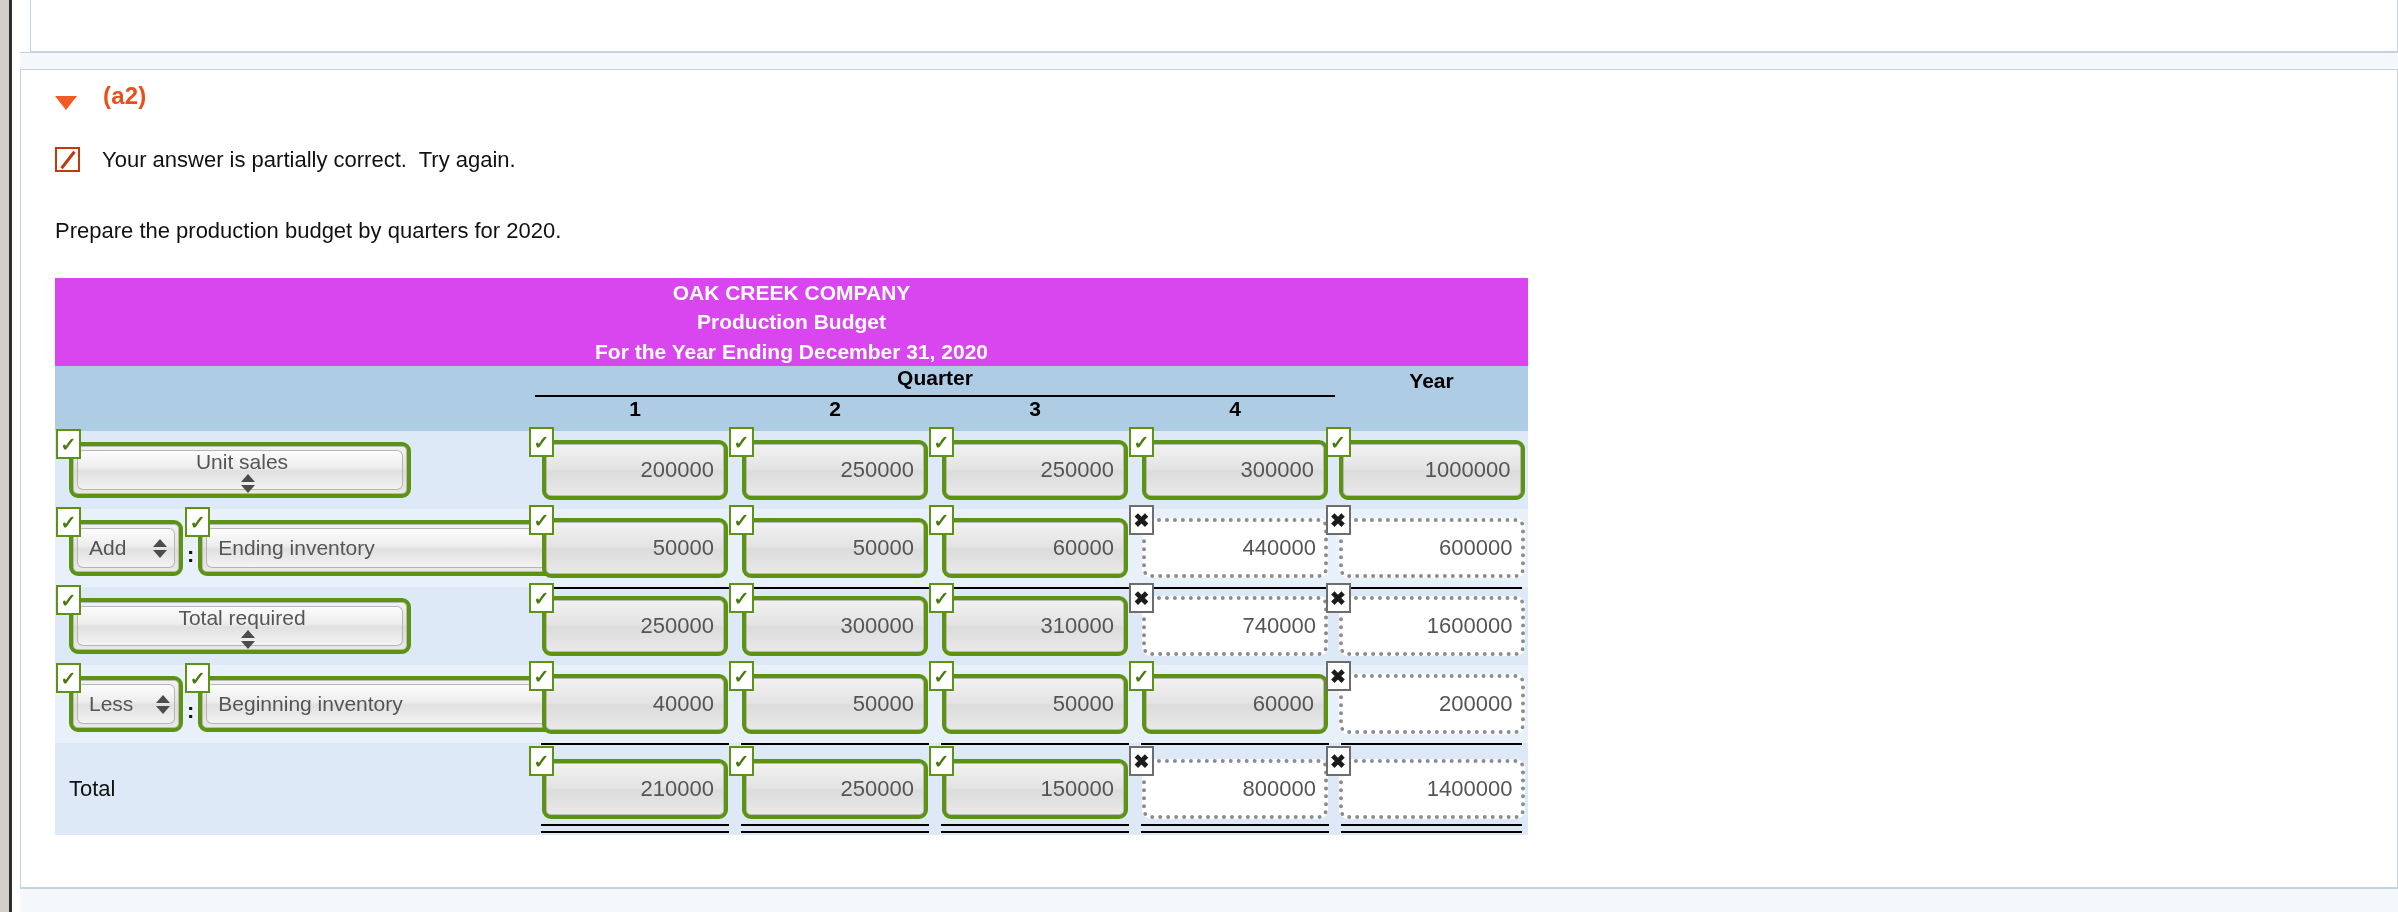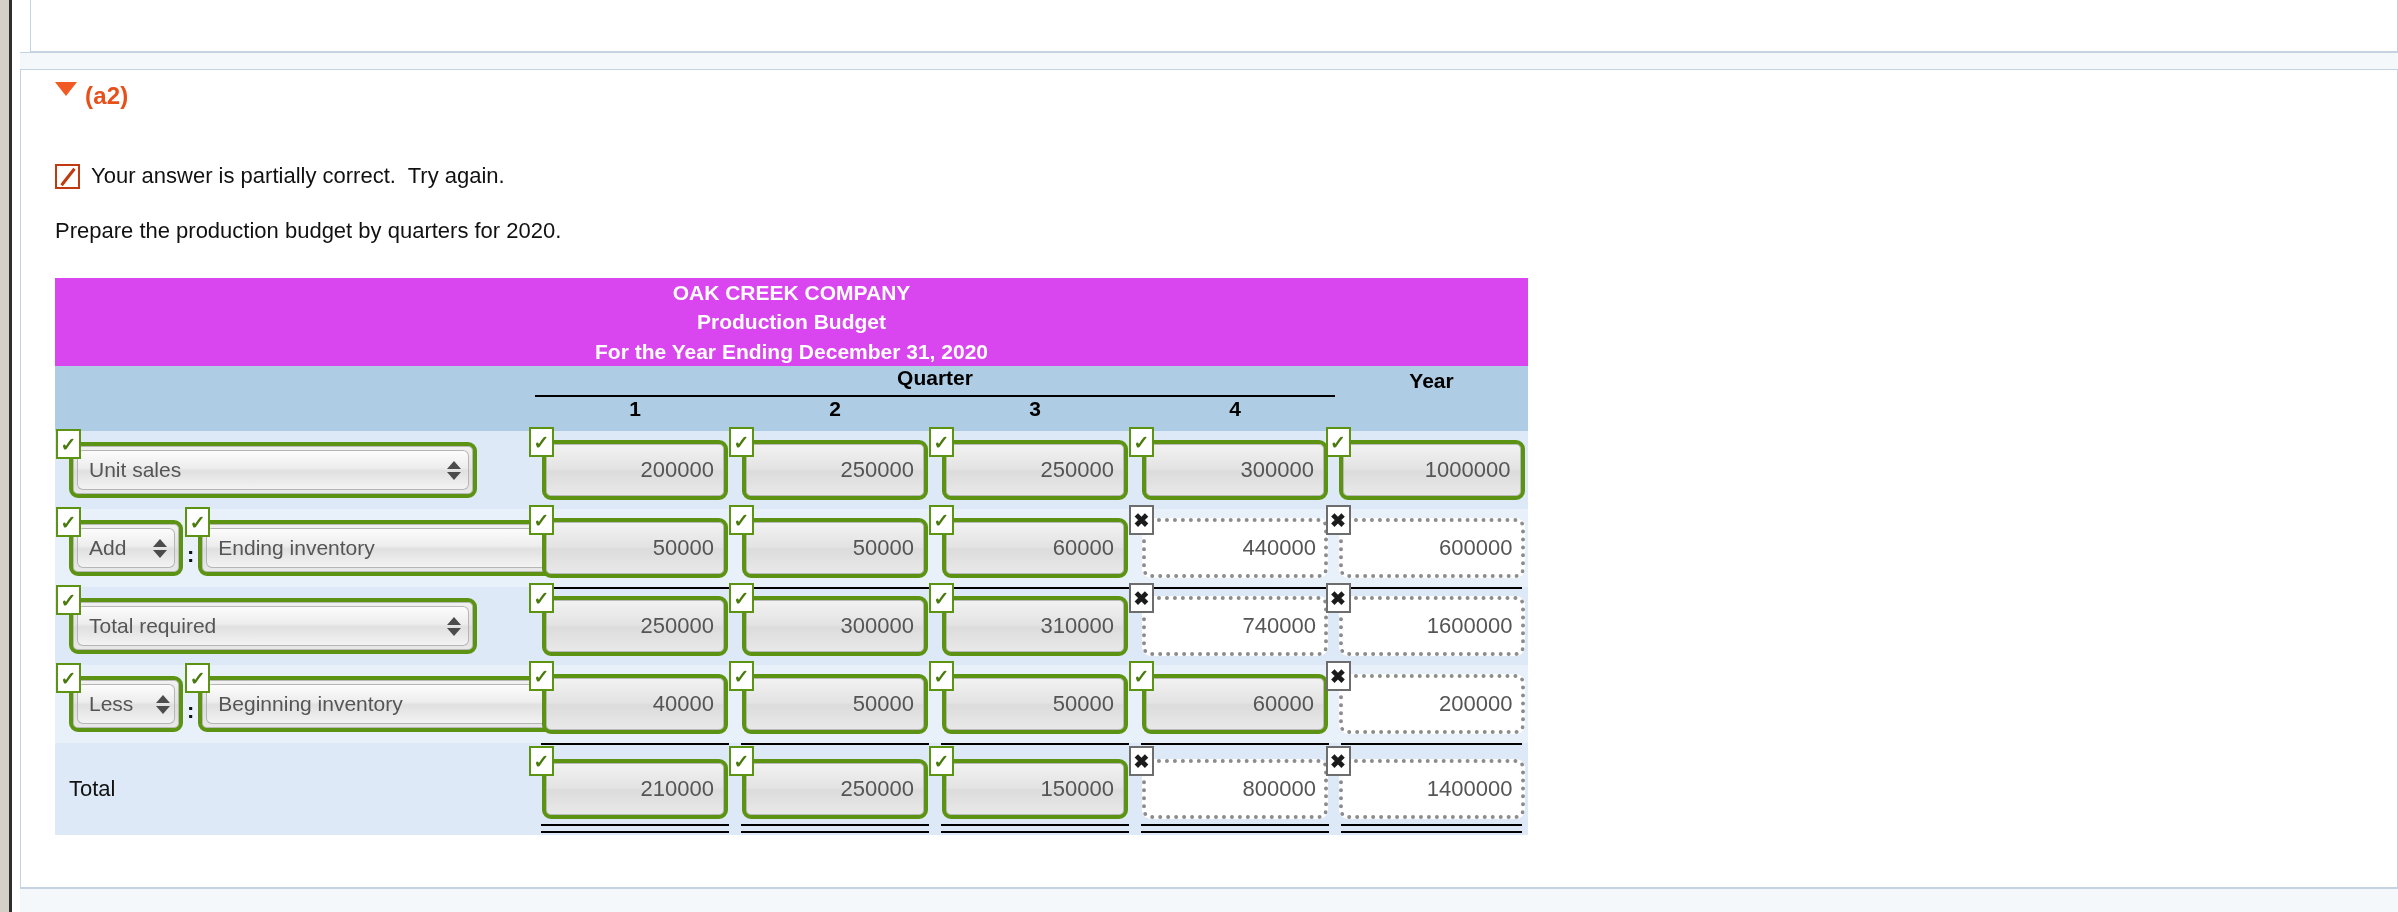--- a/index.html
+++ b/index.html
@@ -35,36 +35,36 @@
     background:#ffffff; border:1px solid #c5d2df; border-top:none;
   }
   #panel-below {
     position:absolute; left:20px; top:888px; width:2378px; height:24px;
     background:#f4f8fb; border-top:1px solid #c5d2df;
   }
 
   
   #a2-header {
     position:absolute; left:55px; top:82px;
-    display:flex; align-items:flex-start; gap:8px;
+    display:flex; align-items:flex-end; gap:26px;
   }
   .tri-down {
     width:0; height:0;
     border-left:11px solid transparent;
     border-right:11px solid transparent;
     border-top:14px solid #f15a22;
   }
   #a2-label {
     font-size:24px; font-weight:bold; color:#e8501a; letter-spacing:.2px;
   }
 
   
   #feedback-row {
     position:absolute; left:55px; top:147px;
-    display:flex; align-items:flex-end; gap:11px;margin-top:16px;
+    display:flex; align-items:flex-start; gap:22px;
   }
   #partial-icon {
     width:25px; height:25px;
     border:2px solid #c0390f;
     background:#ffffff;
     position:relative; flex:none;
   }
   #partial-icon::before{
     content:""; position:absolute; left:50%; top:50%;
     width:3px; height:21px; background:#c0390f;
@@ -178,21 +178,21 @@
     height:40px;
   }
   .sel .txt { font-size:21px; color:#555555; white-space:nowrap; }
   .spin { display:flex; flex-direction:column; gap:3px; margin-left:12px; }
   .spin i { display:block; width:0; height:0; border-left:7px solid transparent; border-right:7px solid transparent; }
   .spin i.up   { border-bottom:8px solid #4c4c4c; }
   .spin i.down { border-top:8px solid #4c4c4c; }
 
   .sel-wrap-sm { width:98px;gap:11px; }
   .sel-wrap-md { width:388px;align-items:center; }
-  .sel-wrap-lg { width:392px; }
+  .sel-wrap-lg { width:326px;flex-direction:column; }
 
   .field.sel-field > .box { padding:4px; height:56px; }
 
   .colon { font-size:22px; color:#111; font-weight:bold; margin:0 4px 0 4px; align-self:flex-end; padding-bottom:8px; }
 
   
   .numfield > .box { width:186px; }
   .numfield.yearw > .box { width:186px; }
 
   

